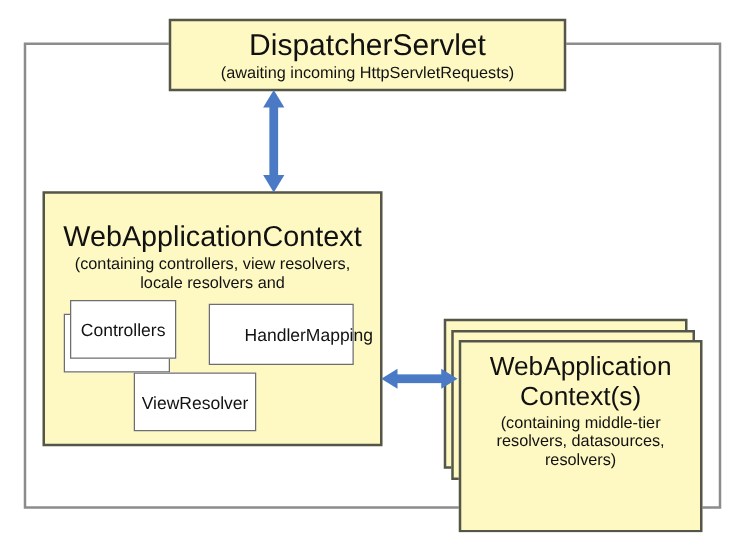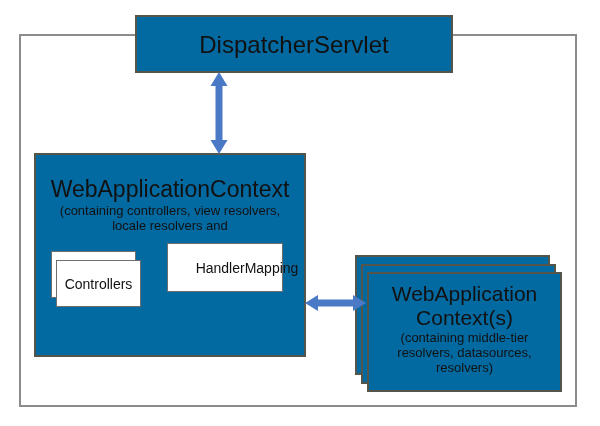--- a/index.html
+++ b/index.html
@@ -16,21 +16,21 @@
 
   
   .outer-rect {
     left: 19px; top: 34px; width: 558px; height: 373px;
     border: 2px solid #8c8c8c;
     z-index: 0;
   }
 
   
   .greenbox {
-    background: #0369a1;
+    background: #fef9c3;
     border: 2px solid #54564c;
     display: flex;
     flex-direction: column;
     align-items: center;
     text-align: center;
   }
   .dispatcher { left: 135px; top: 15px; width: 318px; height: 58px; z-index: 2; justify-content: center; }
   .dispatcher .title { font-size: 24px; line-height: 27px; }
   .dispatcher .sub   { font-size: 13px; line-height: 15px; }
 
@@ -41,56 +41,60 @@
   
   .whitebox {
     background: #ffffff;
     border: 1px solid #6e6e6e;
     display: flex;
     align-items: center;
     justify-content: center;
     font-size: 14px;
   }
   .ctrl-back  { left: 51px;  top: 251px; width: 85px;  height: 47px; z-index: 2; }
-  .ctrl-front { left: 56px;  top: 260px; width: 85px;  height: 47px; z-index: 3; }
+  .ctrl-front { left: 56px;  top: 240px; width: 85px;  height: 47px; z-index: 3; }
   .handler    { left: 167px; top: 243px; width: 116px; height: 49px; z-index: 2; padding-left: 44px; }
   .viewres    { left: 107px; top: 298px; width: 98px;  height: 47px; z-index: 2; }
 
   
   .stack-back { left: 355px; top: 255px; width: 195px; height: 120px; z-index: 1; }
   .stack-mid  { left: 361px; top: 264px; width: 195px; height: 120px; z-index: 2; }
-  .stack-front{ left: 367px; top: 272px; width: 195px; height: 120px; z-index: 3; padding-top: 8px; }
+  .stack-front{ left: 367px; top: 272px; width: 195px; height: 154px; z-index: 3; padding-top: 8px; }
   .stack-front .title { font-size: 21px; line-height: 24px; }
   .stack-front .sub   { font-size: 13px; line-height: 15px; }
 
   .arrows { left: 0; top: 0; width: 600px; height: 426px; z-index: 4; pointer-events: none; }
 </style>
 </head>
 <body>
 
 <div class="canvas">
 
   <div class="abs outer-rect"></div>
 
   <div class="abs greenbox dispatcher">
     <div class="title">DispatcherServlet</div>
+    <div class="sub">(awaiting incoming HttpServletRequests)</div>
   </div>
 
   <div class="abs greenbox wac">
     <div class="title">WebApplicationContext</div>
     <div class="sub">(containing controllers, view resolvers,</div>
     <div class="sub">locale resolvers and</div>
   </div>
 
   <div class="abs whitebox ctrl-back"></div>
   <div class="abs whitebox ctrl-front">
     <span>Controllers</span>
   </div>
   <div class="abs whitebox handler">
     <span>HandlerMapping</span>
+  </div>
+  <div class="abs whitebox viewres">
+    <span>ViewResolver</span>
   </div>
 
   <div class="abs greenbox stack-back"></div>
   <div class="abs greenbox stack-mid"></div>
   <div class="abs greenbox stack-front">
     <div class="title">WebApplication</div>
     <div class="title">Context(s)</div>
     <div class="sub">(containing middle-tier</div>
     <div class="sub">resolvers, datasources,</div>
     <div class="sub">resolvers)</div>

